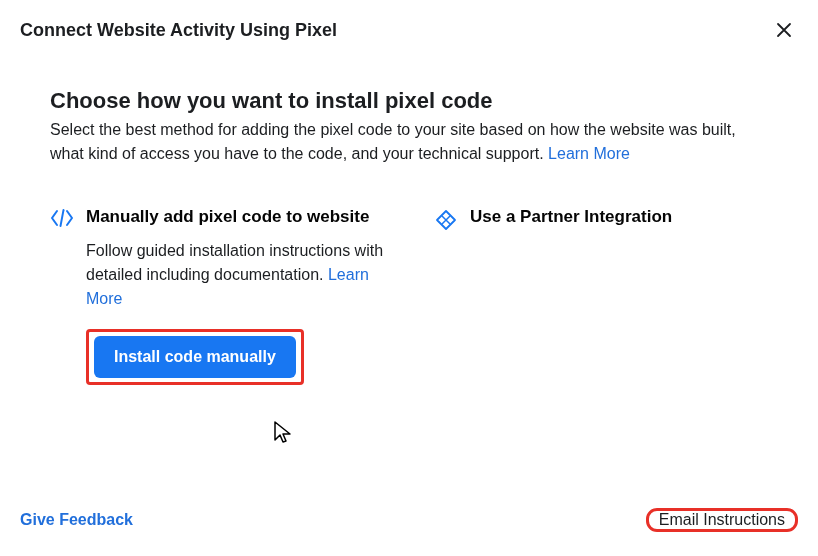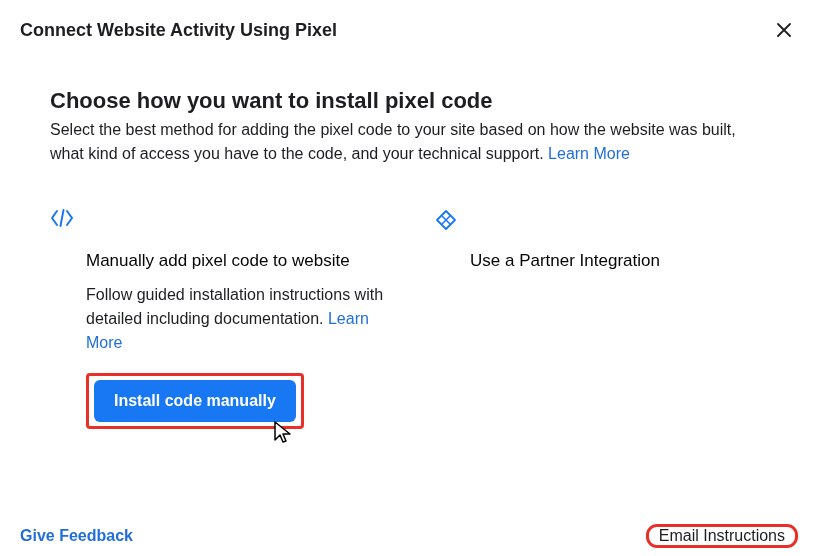--- a/index.html
+++ b/index.html
@@ -67,25 +67,24 @@
       flex-shrink: 0;
       width: 24px;
       height: 24px;
       margin-top: 2px;
     }
     .option-body {
       flex: 1;
     }
     .option-title {
       font-size: 17px;
-      font-weight: 400;
+      font-weight: 700;
       color: #050505;
       margin-bottom: 10px;
       line-height: 1.35;
-      margin-top: 44px;
     }
     .option-desc {
       font-size: 16px;
       line-height: 1.5;
       color: #1c1e21;
       margin-bottom: 18px;
     }
     .btn-primary {
       background: #1877f2;
       color: #fff;
@@ -105,21 +104,21 @@
       position: relative;
     }
     .cursor-pointer {
       position: absolute;
       left: 272px;
       top: 420px;
       pointer-events: none;
     }
     .footer {
       position: absolute;
-      bottom: 8px;
+      bottom: 24px;
       left: 0;
       right: 0;
       padding: 0 20px 0 20px;
       display: flex;
       justify-content: space-between;
       align-items: center;
       text-align: center;
     }
     .feedback-link {
       color: #216fdb;

